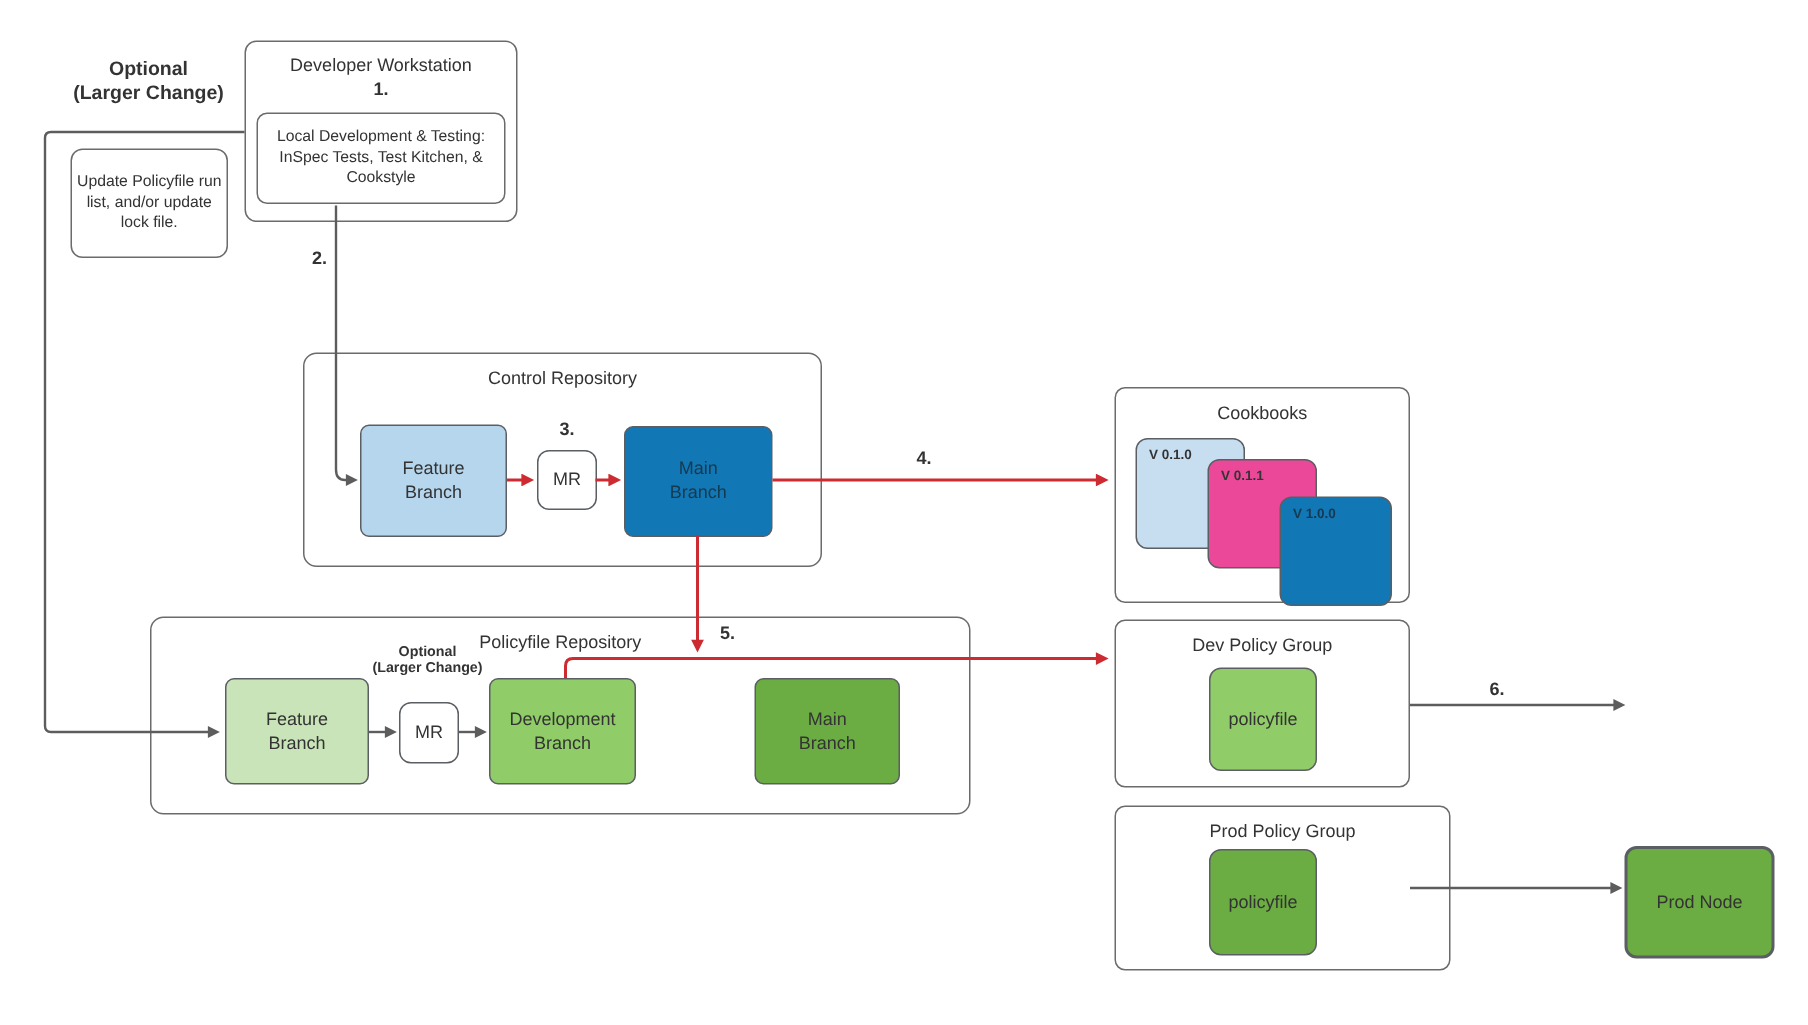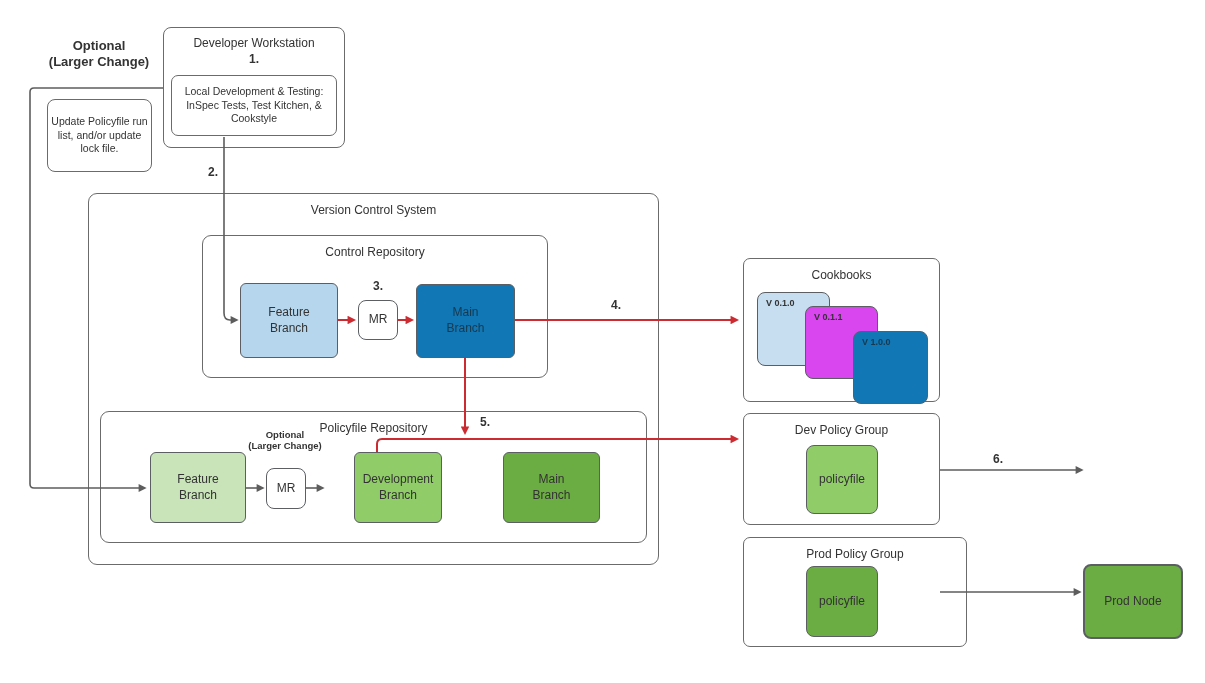--- a/index.html
+++ b/index.html
@@ -79,23 +79,20 @@
   </div>
 
   <div class="whitebox" style="left:163px;top:27px;width:182px;height:121px;">
     <span class="devws-title">Developer Workstation</span>
     <span class="devws-step">1.</span>
     <div class="devws-inner">
       <span>Local Development &amp; Testing: InSpec Tests, Test Kitchen, &amp; Cookstyle</span>
     </div>
   </div>
 
-  <div class="frame" style="left:88px;top:193px;width:571px;height:372px;">
-    <span class="ftitle">Version Control System</span>
-  </div>
 
   <div class="frame" style="left:202px;top:235px;width:346px;height:143px;">
     <span class="ftitle">Control Repository</span>
   </div>
   <div class="node lblue" style="left:240px;top:283px;width:98px;height:75px;">
     <span class="inner" style="max-width:60px;">Feature Branch</span>
   </div>
   <div class="node mr" style="left:358px;top:300px;width:40px;height:40px;">
     <span>MR</span>
   </div>
@@ -109,34 +106,34 @@
   <div class="optsmall">
     <span>Optional</span><br>
     <span>(Larger Change)</span>
   </div>
   <div class="node lgreen" style="left:150px;top:452px;width:96px;height:71px;">
     <span class="inner" style="max-width:60px;">Feature Branch</span>
   </div>
   <div class="node mr" style="left:266px;top:468px;width:40px;height:41px;">
     <span>MR</span>
   </div>
-  <div class="node mgreen" style="left:326px;top:452px;width:88px;height:71px;margin-left:28px;">
+  <div class="node mgreen" style="left:326px;top:452px;width:98px;height:71px;">
     <span class="inner">Development Branch</span>
   </div>
   <div class="node dgreen" style="left:503px;top:452px;width:97px;height:71px;">
     <span class="inner" style="max-width:55px;">Main Branch</span>
   </div>
 
   <div class="frame" style="left:743px;top:258px;width:197px;height:144px;border-radius:7px;">
     <span class="ftitle">Cookbooks</span>
   </div>
   <div class="card" style="left:757px;top:292px;width:73px;height:74px;background:#c7ddf0;">
     <span>V 0.1.0</span>
   </div>
-  <div class="card card2" style="left:805px;top:306px;width:73px;height:73px;background:#d946ef;">
+  <div class="card card2" style="left:805px;top:306px;width:73px;height:73px;background:#ec4899;">
     <span>V 0.1.1</span>
   </div>
   <div class="card card3" style="left:853px;top:319px;width:75px;height:73px;background:#1177b5;">
     <span>V 1.0.0</span>
   </div>
 
   <div class="frame" style="left:743px;top:413px;width:197px;height:112px;border-radius:7px;">
     <span class="ftitle">Dev Policy Group</span>
   </div>
   <div class="node mgreen" style="left:806px;top:445px;width:72px;height:69px;border-radius:8px;">

